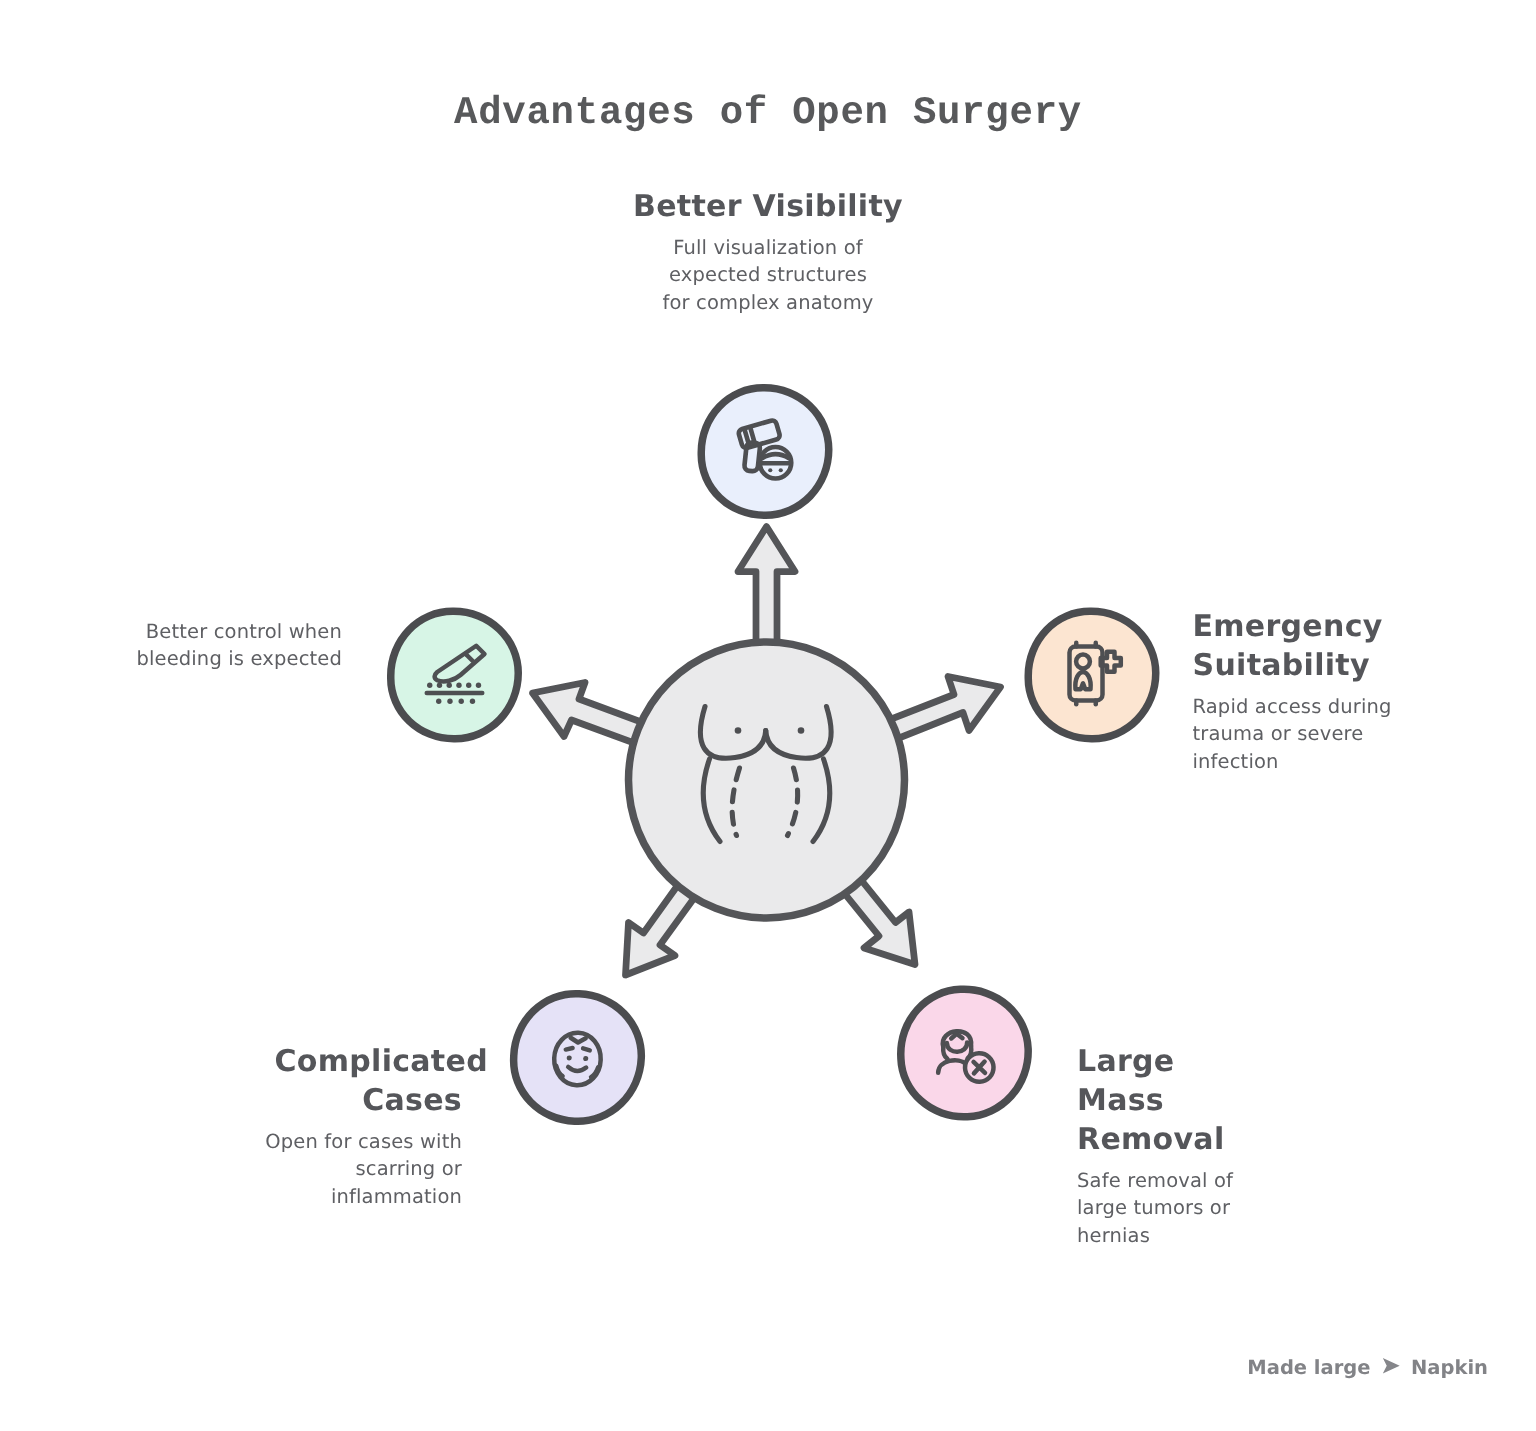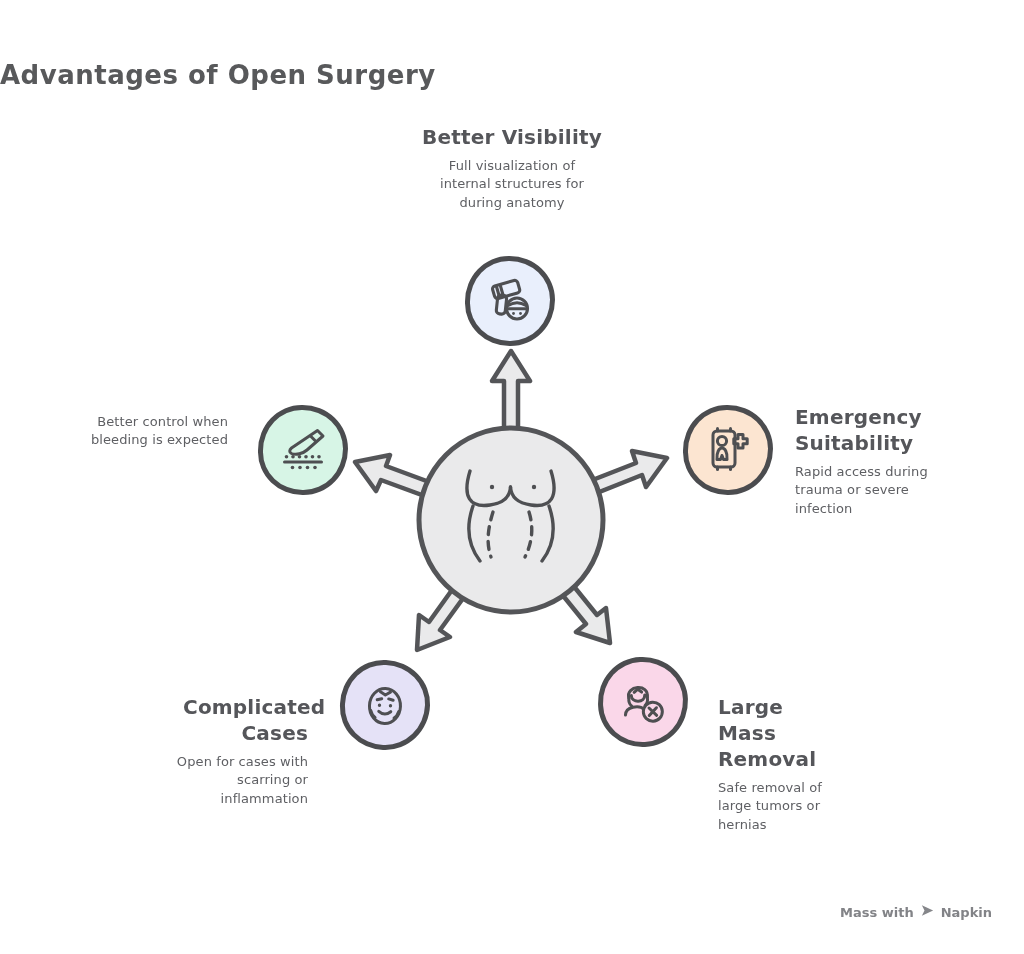--- a/index.html
+++ b/index.html
@@ -1,22 +1,22 @@
 <!DOCTYPE html>
 <html><head>
 <meta charset="utf-8">
 <style>
   html,body{margin:0;padding:0;background:#ffffff;}
   #canvas{
     position:relative;width:1024px;height:954px;background:#ffffff;overflow:hidden;
     font-family:"DejaVu Sans","Liberation Sans",sans-serif;
   }
   .page-title{
-    position:absolute;left:0;top:60px;width:100%;
-    font-size:26px;font-weight:bold;color:#58595b;letter-spacing:.5px;
+    position:absolute;left:0;top:60px;width:100%;text-align:center;
+    font-size:26px;font-weight:bold;color:#58595b;letter-spacing:.5px;font-family:Liberation Mono, monospace;
   }
   .node-text{position:absolute;}
   .node-title{
     font-size:20px;font-weight:bold;color:#55565a;line-height:1.3;letter-spacing:.2px;
   }
   .node-desc{
     font-size:13px;color:#5e5f63;line-height:1.42;margin-top:7px;letter-spacing:.1px;
   }
   .align-center{text-align:center;}
   .align-right{text-align:right;}
@@ -47,21 +47,21 @@
 </style>
 </head>
 <body>
 
 <div id="canvas">
 
   <div class="page-title">Advantages of Open Surgery</div>
 
   <div class="node-text align-center" style="left:402px;top:124px;width:220px;">
     <div class="node-title">Better Visibility</div>
-    <div class="node-desc" style="width:150px;">Full visualization of internal structures for during anatomy</div>
+    <div class="node-desc" style="width:150px;">Full visualization of expected structures for complex anatomy</div>
   </div>
 
   <div class="node-circle c-top">
     <span class="icon">
       <svg width="52" height="52" viewBox="0 0 52 52" fill="none" stroke="#4e4f52" stroke-width="3.1" stroke-linecap="round" stroke-linejoin="round">
         <g transform="rotate(-16 22 14)">
           <rect x="9" y="8" width="26" height="13" rx="3"></rect>
           <line x1="13.5" y1="9.5" x2="13.5" y2="19.5"></line>
           <line x1="17.5" y1="9.5" x2="17.5" y2="19.5"></line>
         </g>
@@ -179,21 +179,21 @@
       <circle cx="192" cy="142" r="2.2" fill="#4e4f52" stroke="none"></circle>
       <circle cx="234" cy="142" r="2.2" fill="#4e4f52" stroke="none"></circle>
       <path d="M 173,161 C 166,181 167,199 180,216"></path>
       <path d="M 249,161 C 256,181 255,199 242,216"></path>
       <path d="M 193,167 C 188,183 186,198 191,212" stroke-dasharray="8 7"></path>
       <path d="M 229,167 C 234,183 232,198 225,212" stroke-dasharray="8 7"></path>
     </g>
   </svg>
 
   <div class="footer">
-    <span>Mass with</span>
+    <span>Made large</span>
     <span>
       <svg width="15" height="15" viewBox="0 0 16 16">
         <path d="M 2,2.5 L 14,8 L 2,13.5 L 4.8,8 Z" fill="#85868a"></path>
       </svg>
     </span>
     <span>Napkin</span>
   </div>
 
 </div>
 

